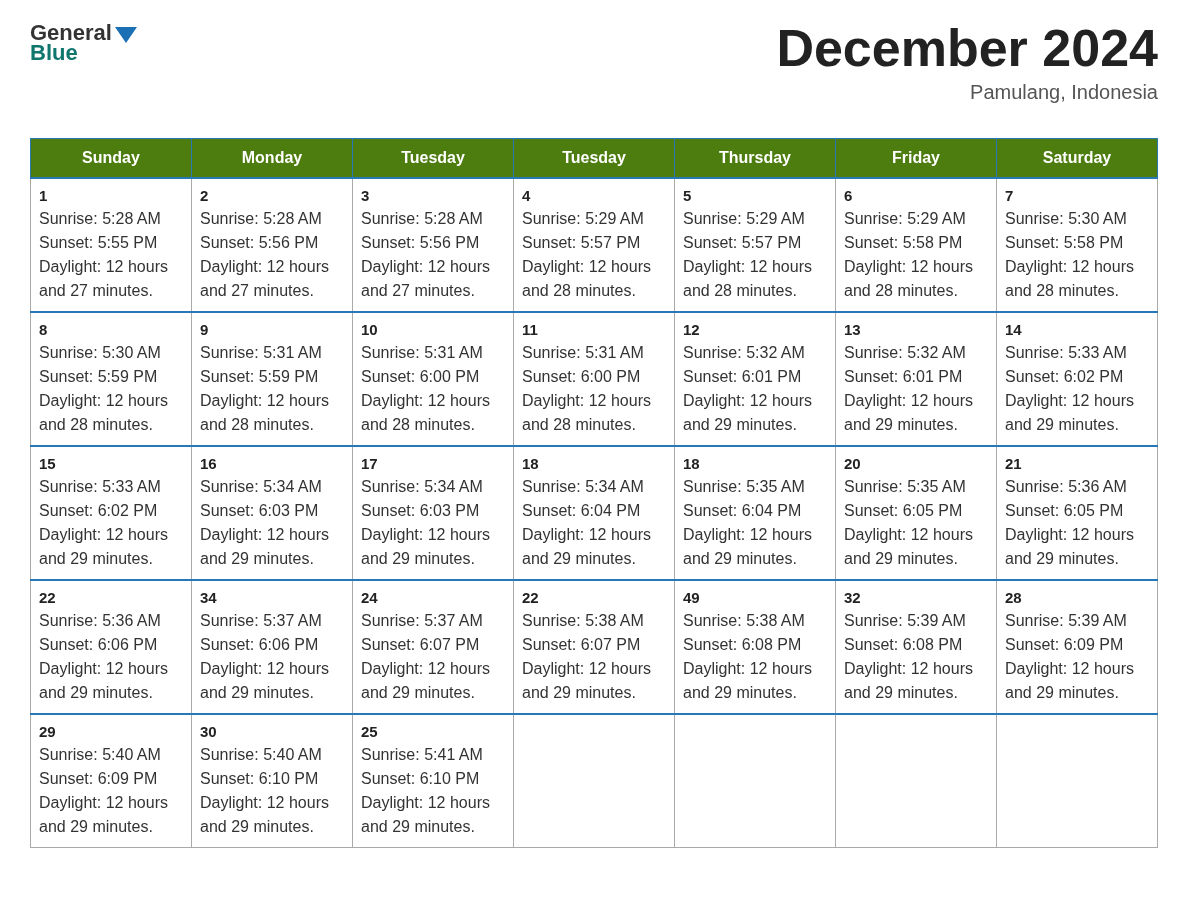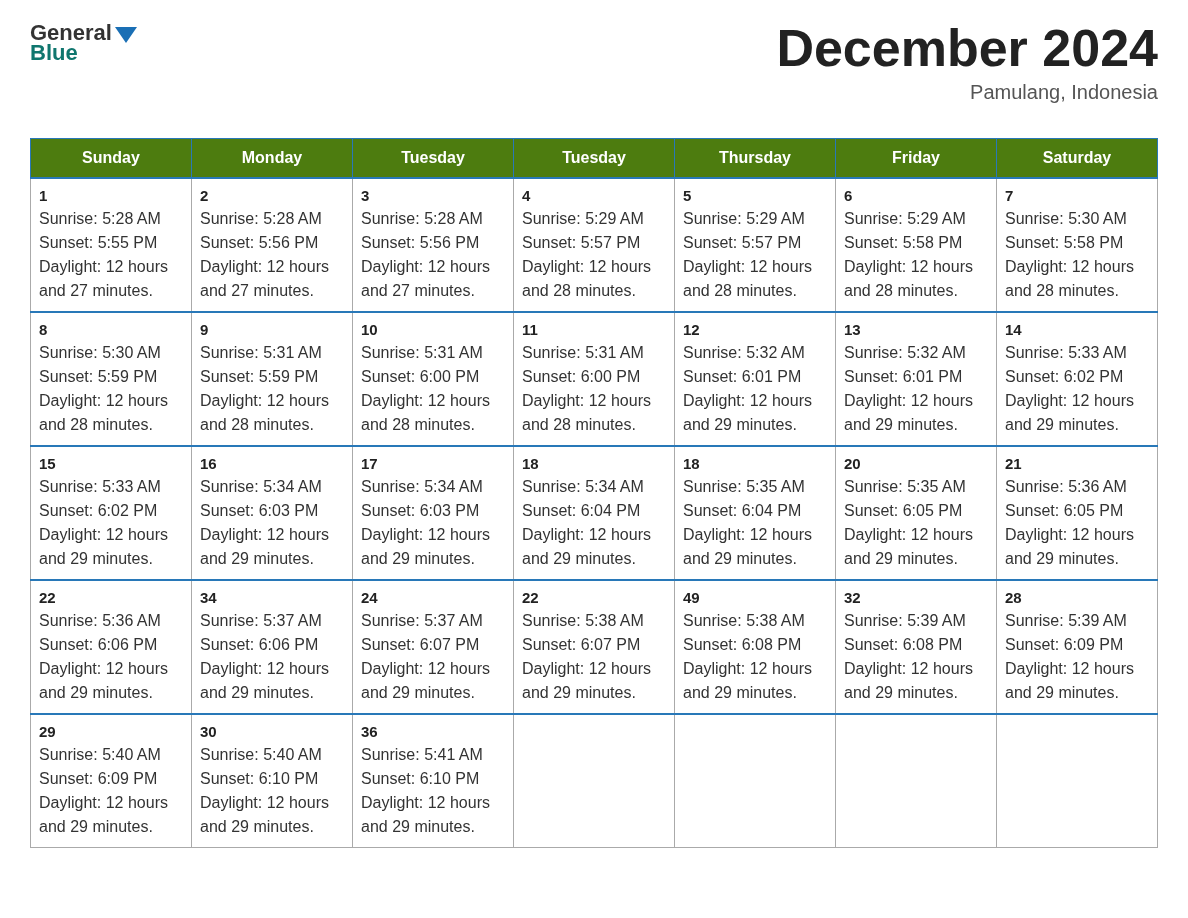--- a/index.html
+++ b/index.html
@@ -248,21 +248,21 @@
       <tr>
         <td>
           <span class="day-number">29</span>
           <div class="day-info">Sunrise: 5:40 AM<br>Sunset: 6:09 PM<br>Daylight: 12 hours<br>and 29 minutes.</div>
         </td>
         <td>
           <span class="day-number">30</span>
           <div class="day-info">Sunrise: 5:40 AM<br>Sunset: 6:10 PM<br>Daylight: 12 hours<br>and 29 minutes.</div>
         </td>
         <td>
-          <span class="day-number">36</span>
+          <span class="day-number">25</span>
           <div class="day-info">Sunrise: 5:41 AM<br>Sunset: 6:10 PM<br>Daylight: 12 hours<br>and 29 minutes.</div>
         </td>
         <td></td>
         <td></td>
         <td></td>
         <td></td>
       </tr>
     </tbody>
 </table>
 

